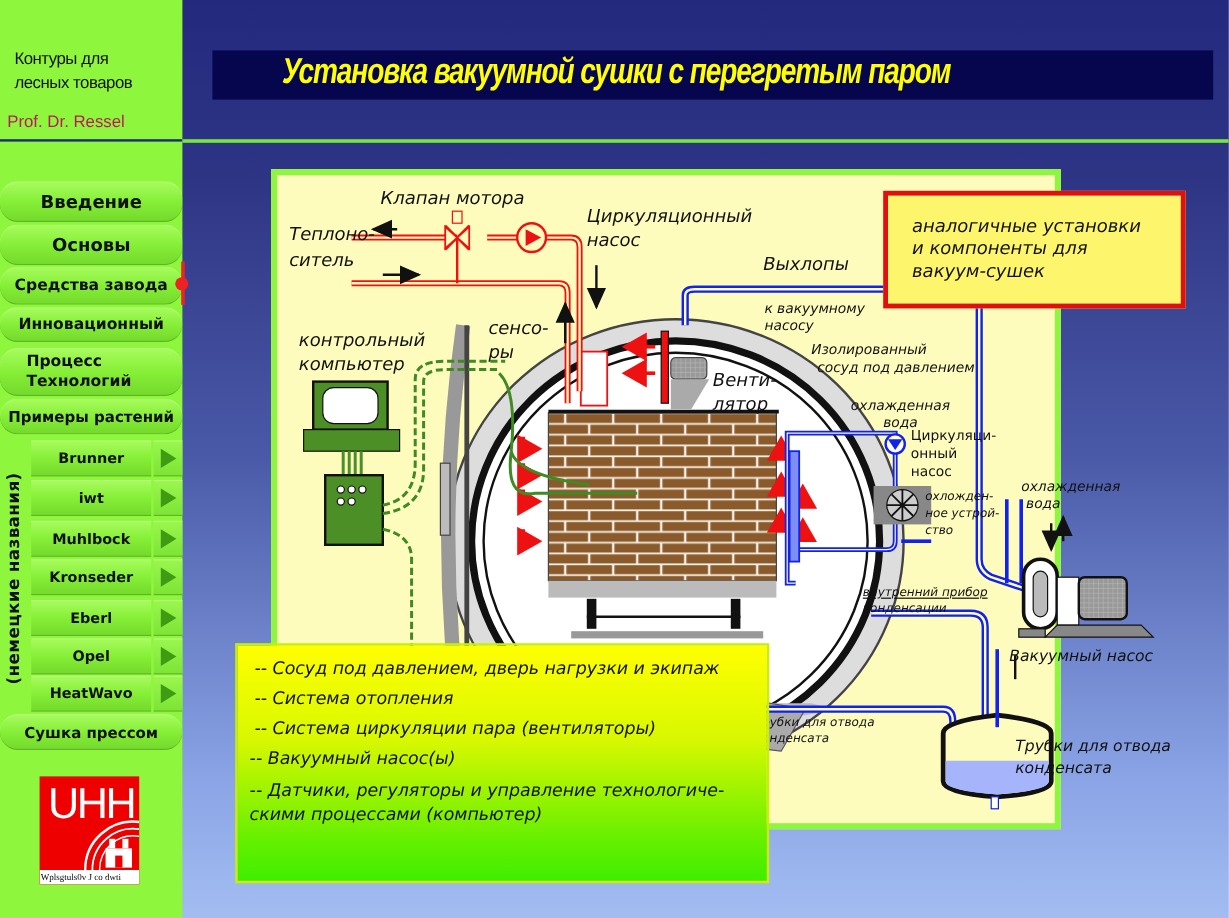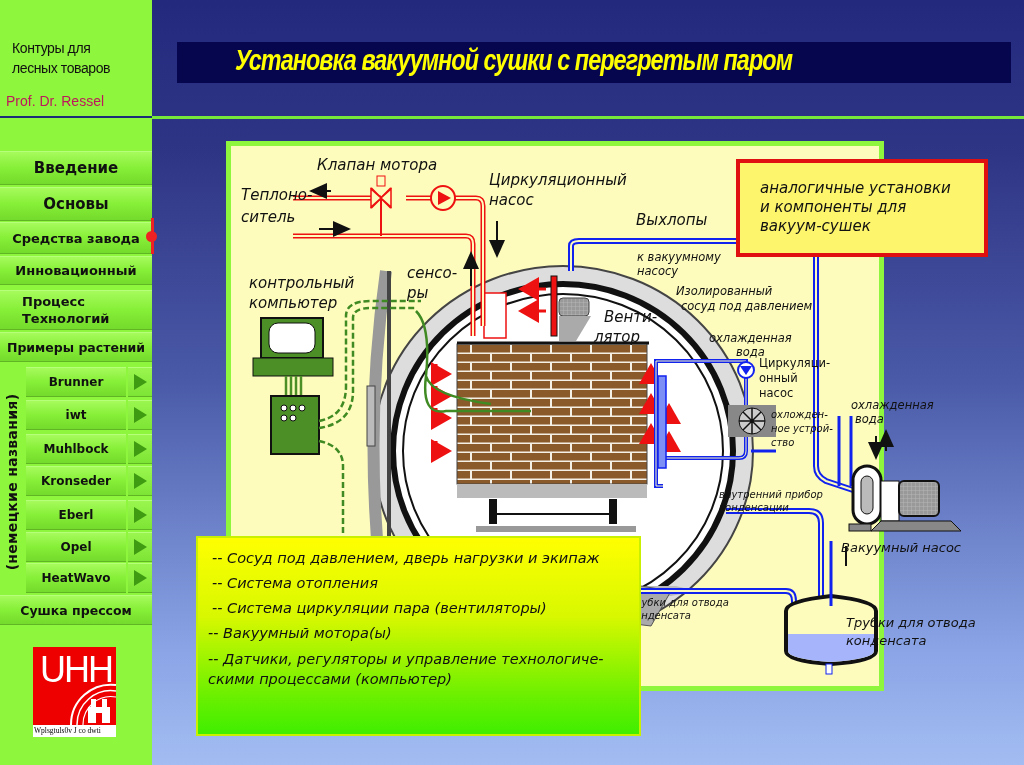--- a/index.html
+++ b/index.html
@@ -24,20 +24,21 @@
   #sidebar-divider {
     position: absolute; left: 0; top: 116px; width: 152px; height: 2px; background: #1c2a7a;
   }
   .nav-btn {
     position: absolute; left: 0; width: 152px;
     background: linear-gradient(180deg, #a6fb5c 0%, #86ef37 50%, #74da2c 100%);
     border-top: 1px solid #b6ff7a; border-bottom: 1px solid #5fb523;
     font-family: "DejaVu Sans", sans-serif; font-weight: bold; color: #111;
     display: flex; align-items: center; justify-content: center; text-align: center;
     cursor: pointer;
+    border-radius: 15px;
   }
   .nav-btn.left { justify-content: flex-start; padding-left: 22px; text-align: left; line-height: 17px; }
   .sub-btn {
     position: absolute; left: 26px; width: 100px; height: 30px;
     background: linear-gradient(180deg, #a6fb5c 0%, #86ef37 50%, #74da2c 100%);
     border-top: 1px solid #b6ff7a; border-bottom: 1px solid #5fb523;
     font-weight: bold; font-size: 12px; color: #111;
     display: flex; align-items: center; justify-content: center; cursor: pointer;
   }
   .sub-arrow {
@@ -358,47 +359,47 @@
   <div class="lbl l16" style="left:258px;top:45px;">насос</div>
   <div class="lbl l16" style="left:405px;top:65px;">Выхлопы</div>
   <div class="lbl l12" style="left:406px;top:104px;">к вакуумному</div>
   <div class="lbl l12" style="left:406px;top:118px;">насосу</div>
   <div class="lbl l12" style="left:445px;top:138px;">Изолированный</div>
   <div class="lbl l12" style="left:450px;top:153px;">сосуд под давлением</div>
   <div class="lbl l16" style="left:18px;top:128px;">контрольный</div>
   <div class="lbl l16" style="left:18px;top:148px;">компьютер</div>
   <div class="lbl l16" style="left:176px;top:118px;">сенсо-</div>
   <div class="lbl l16" style="left:176px;top:138px;">ры</div>
-  <div class="lbl l16" style="left:373px;top:162px;">Венти-</div>
+  <div class="lbl l16" style="left:363px;top:162px;">Венти-</div>
   <div class="lbl l16" style="left:363px;top:182px;">лятор</div>
   <div class="lbl l12" style="left:478px;top:185px;">охлажденная</div>
   <div class="lbl l12" style="left:505px;top:199px;">вода</div>
   <div class="lbl l12" style="left:528px;top:210px;font-style:normal;">Циркуляци-</div>
   <div class="lbl l12" style="left:528px;top:225px;font-style:normal;">онный</div>
   <div class="lbl l12" style="left:528px;top:240px;font-style:normal;">насос</div>
   <div class="lbl l10" style="left:540px;top:262px;">охложден-</div>
   <div class="lbl l10" style="left:540px;top:276px;">ное устрой-</div>
   <div class="lbl l10" style="left:540px;top:290px;">ство</div>
   <div class="lbl l12" style="left:620px;top:252px;">охлажденная</div>
   <div class="lbl l12" style="left:624px;top:266px;">вода</div>
-  <div class="lbl l10" style="left:488px;top:342px;">внутренний прибор</div>
+  <div class="lbl l10" style="left:488px;top:342px;text-decoration:underline;">внутренний прибор</div>
   <div class="lbl l10" style="left:488px;top:355px;">конденсации</div>
   <div class="lbl l12" style="left:610px;top:395px;font-size:13px;">Вакуумный насос</div>
   <div class="lbl l10" style="left:398px;top:450px;">Трубки для отвода</div>
   <div class="lbl l10" style="left:398px;top:463px;">конденсата</div>
   <div class="lbl l12" style="left:615px;top:470px;font-size:13px;">Трубки для отвода</div>
   <div class="lbl l12" style="left:615px;top:488px;font-size:13px;">конденсата</div>
 
   <div id="callout">
     <div>аналогичные установки</div>
     <div>и компоненты для</div>
     <div>вакуум-сушек</div>
   </div>
 </div>
 
 <div id="legend-box">
   <div class="legend-item" style="padding-left:4px;">-- Сосуд под давлением, дверь нагрузки и экипаж</div>
   <div class="legend-item" style="padding-left:4px;">-- Система отопления</div>
   <div class="legend-item" style="padding-left:4px;">-- Система циркуляции пара (вентиляторы)</div>
-  <div class="legend-item" style="padding-left:0;">--  Вакуумный мотора(ы)</div>
+  <div class="legend-item" style="padding-left:0;">--  Вакуумный насос(ы)</div>
   <div class="legend-item" style="padding-left:0;line-height:20px;margin-top:3px;">-- Датчики, регуляторы и управление технологиче-</div>
   <div class="legend-item" style="padding-left:0;line-height:20px;">скими процессами (компьютер)</div>
 </div>
 
 </body></html>

